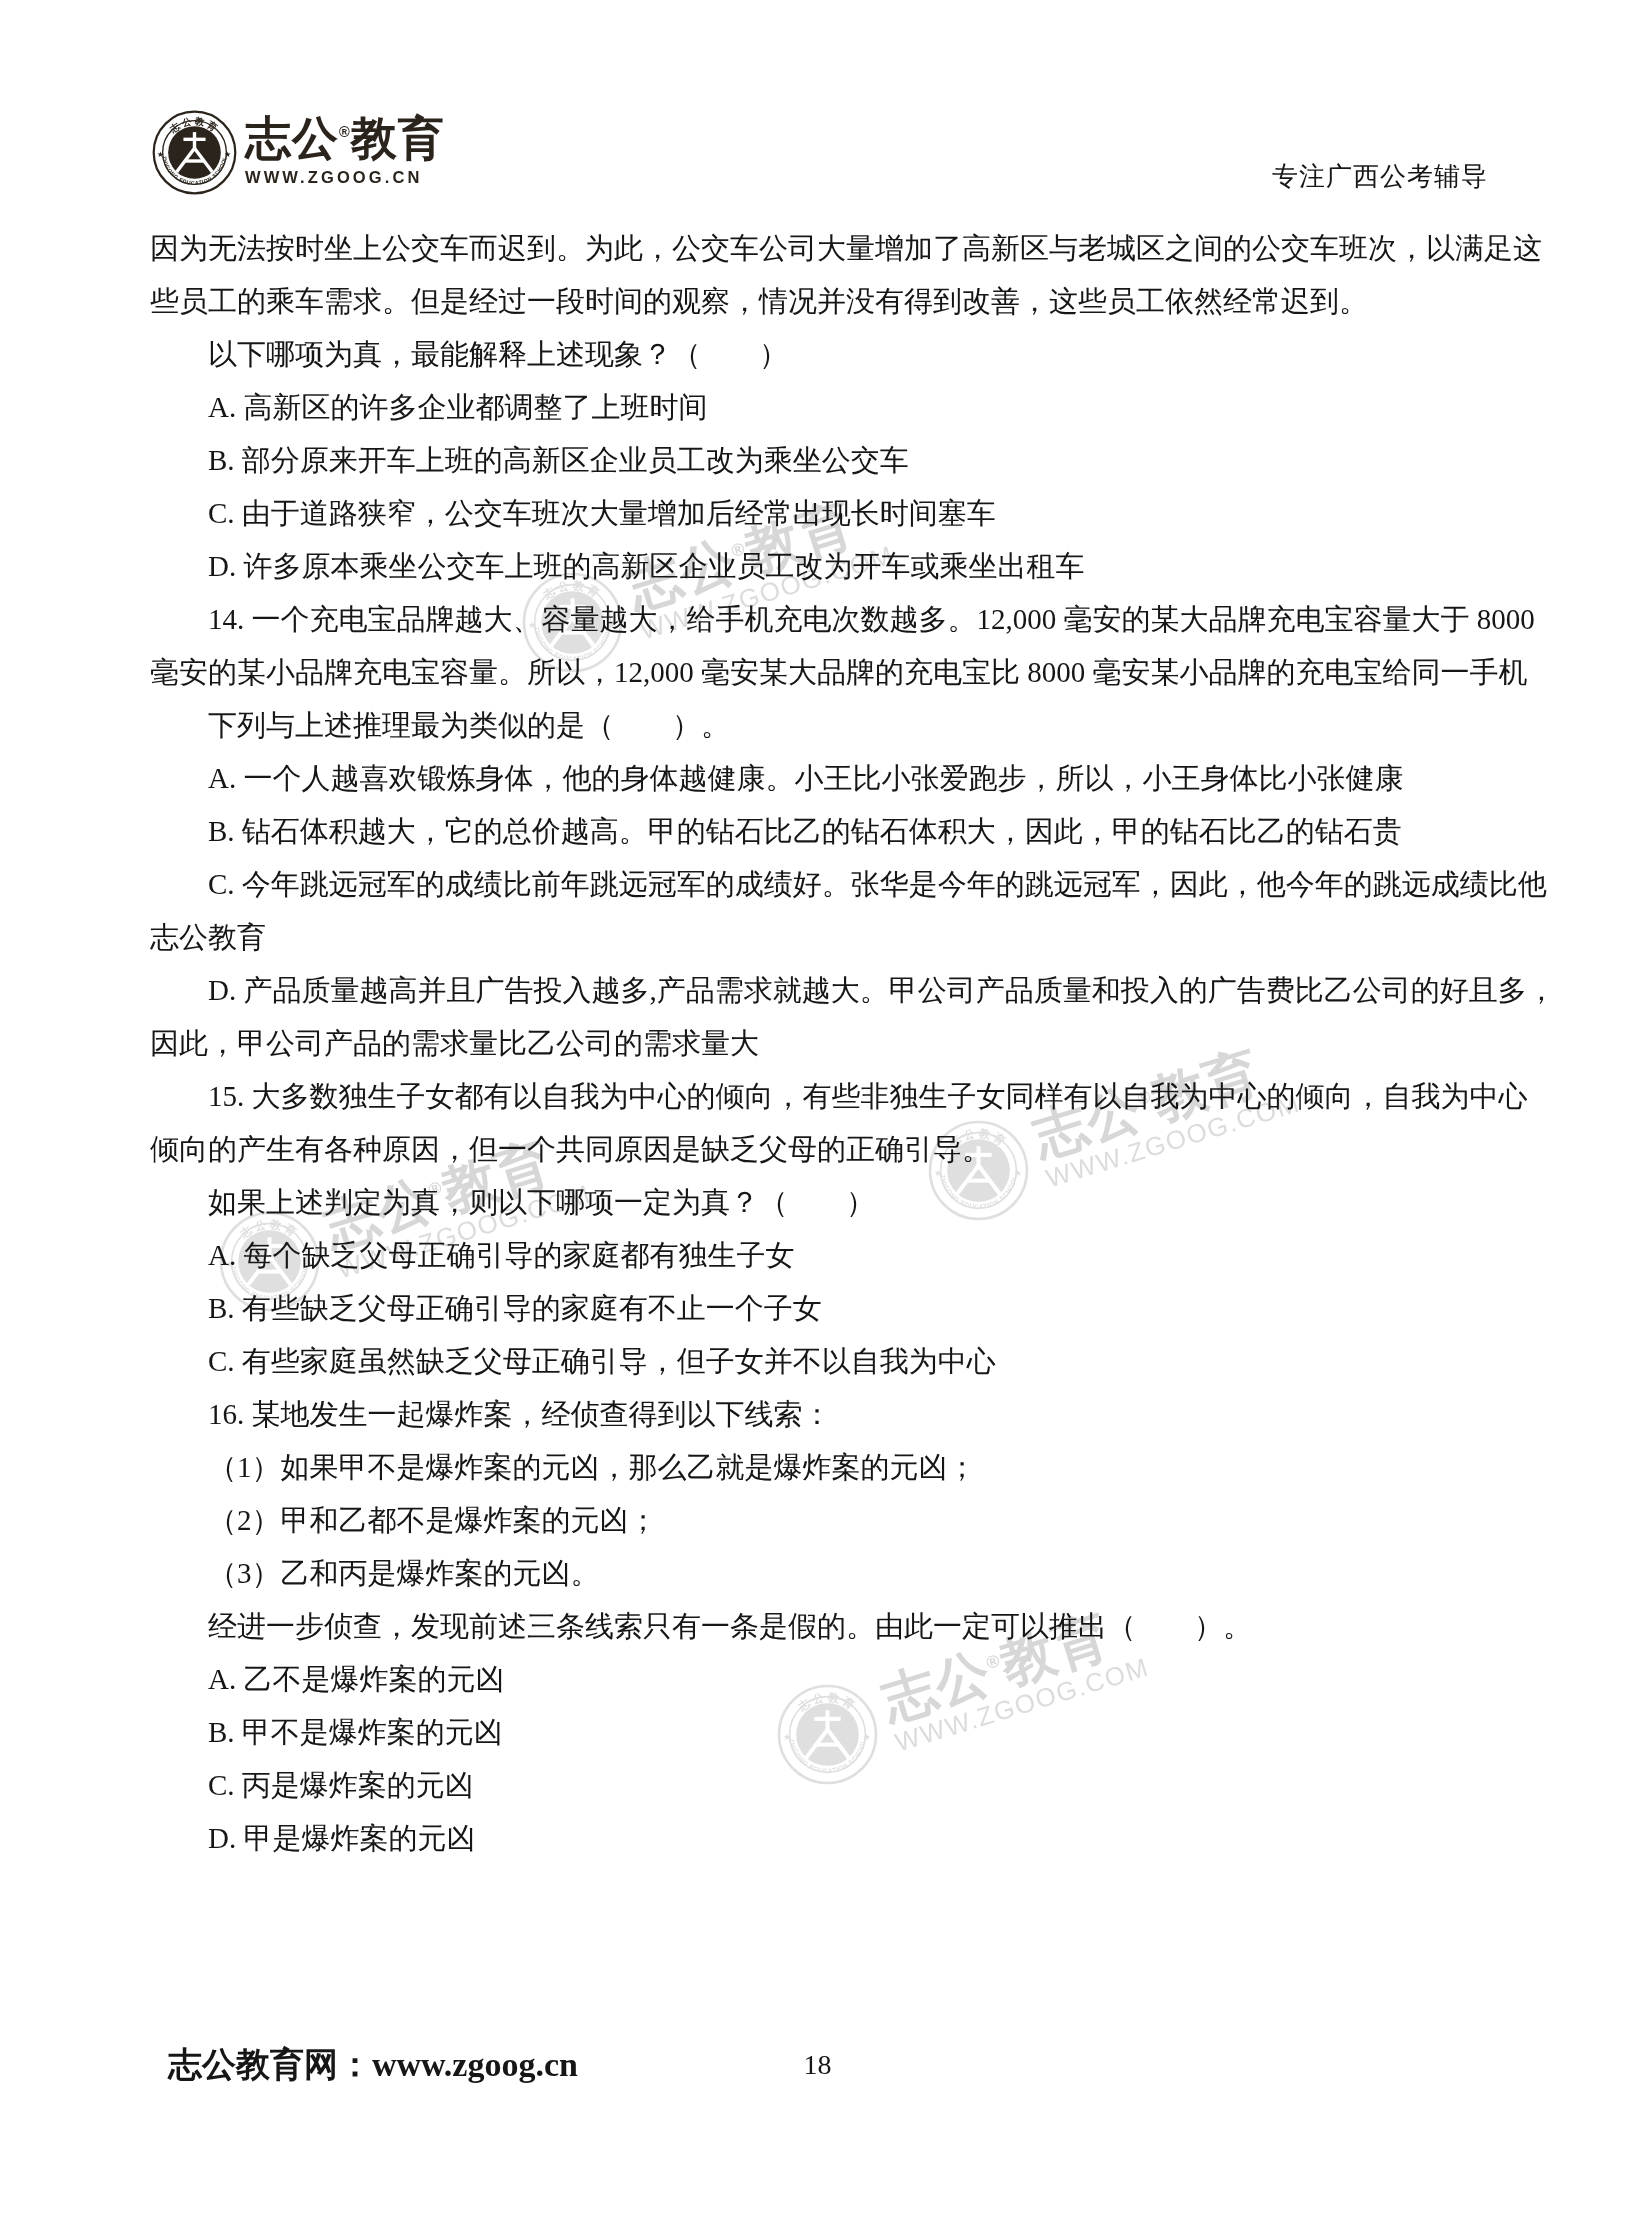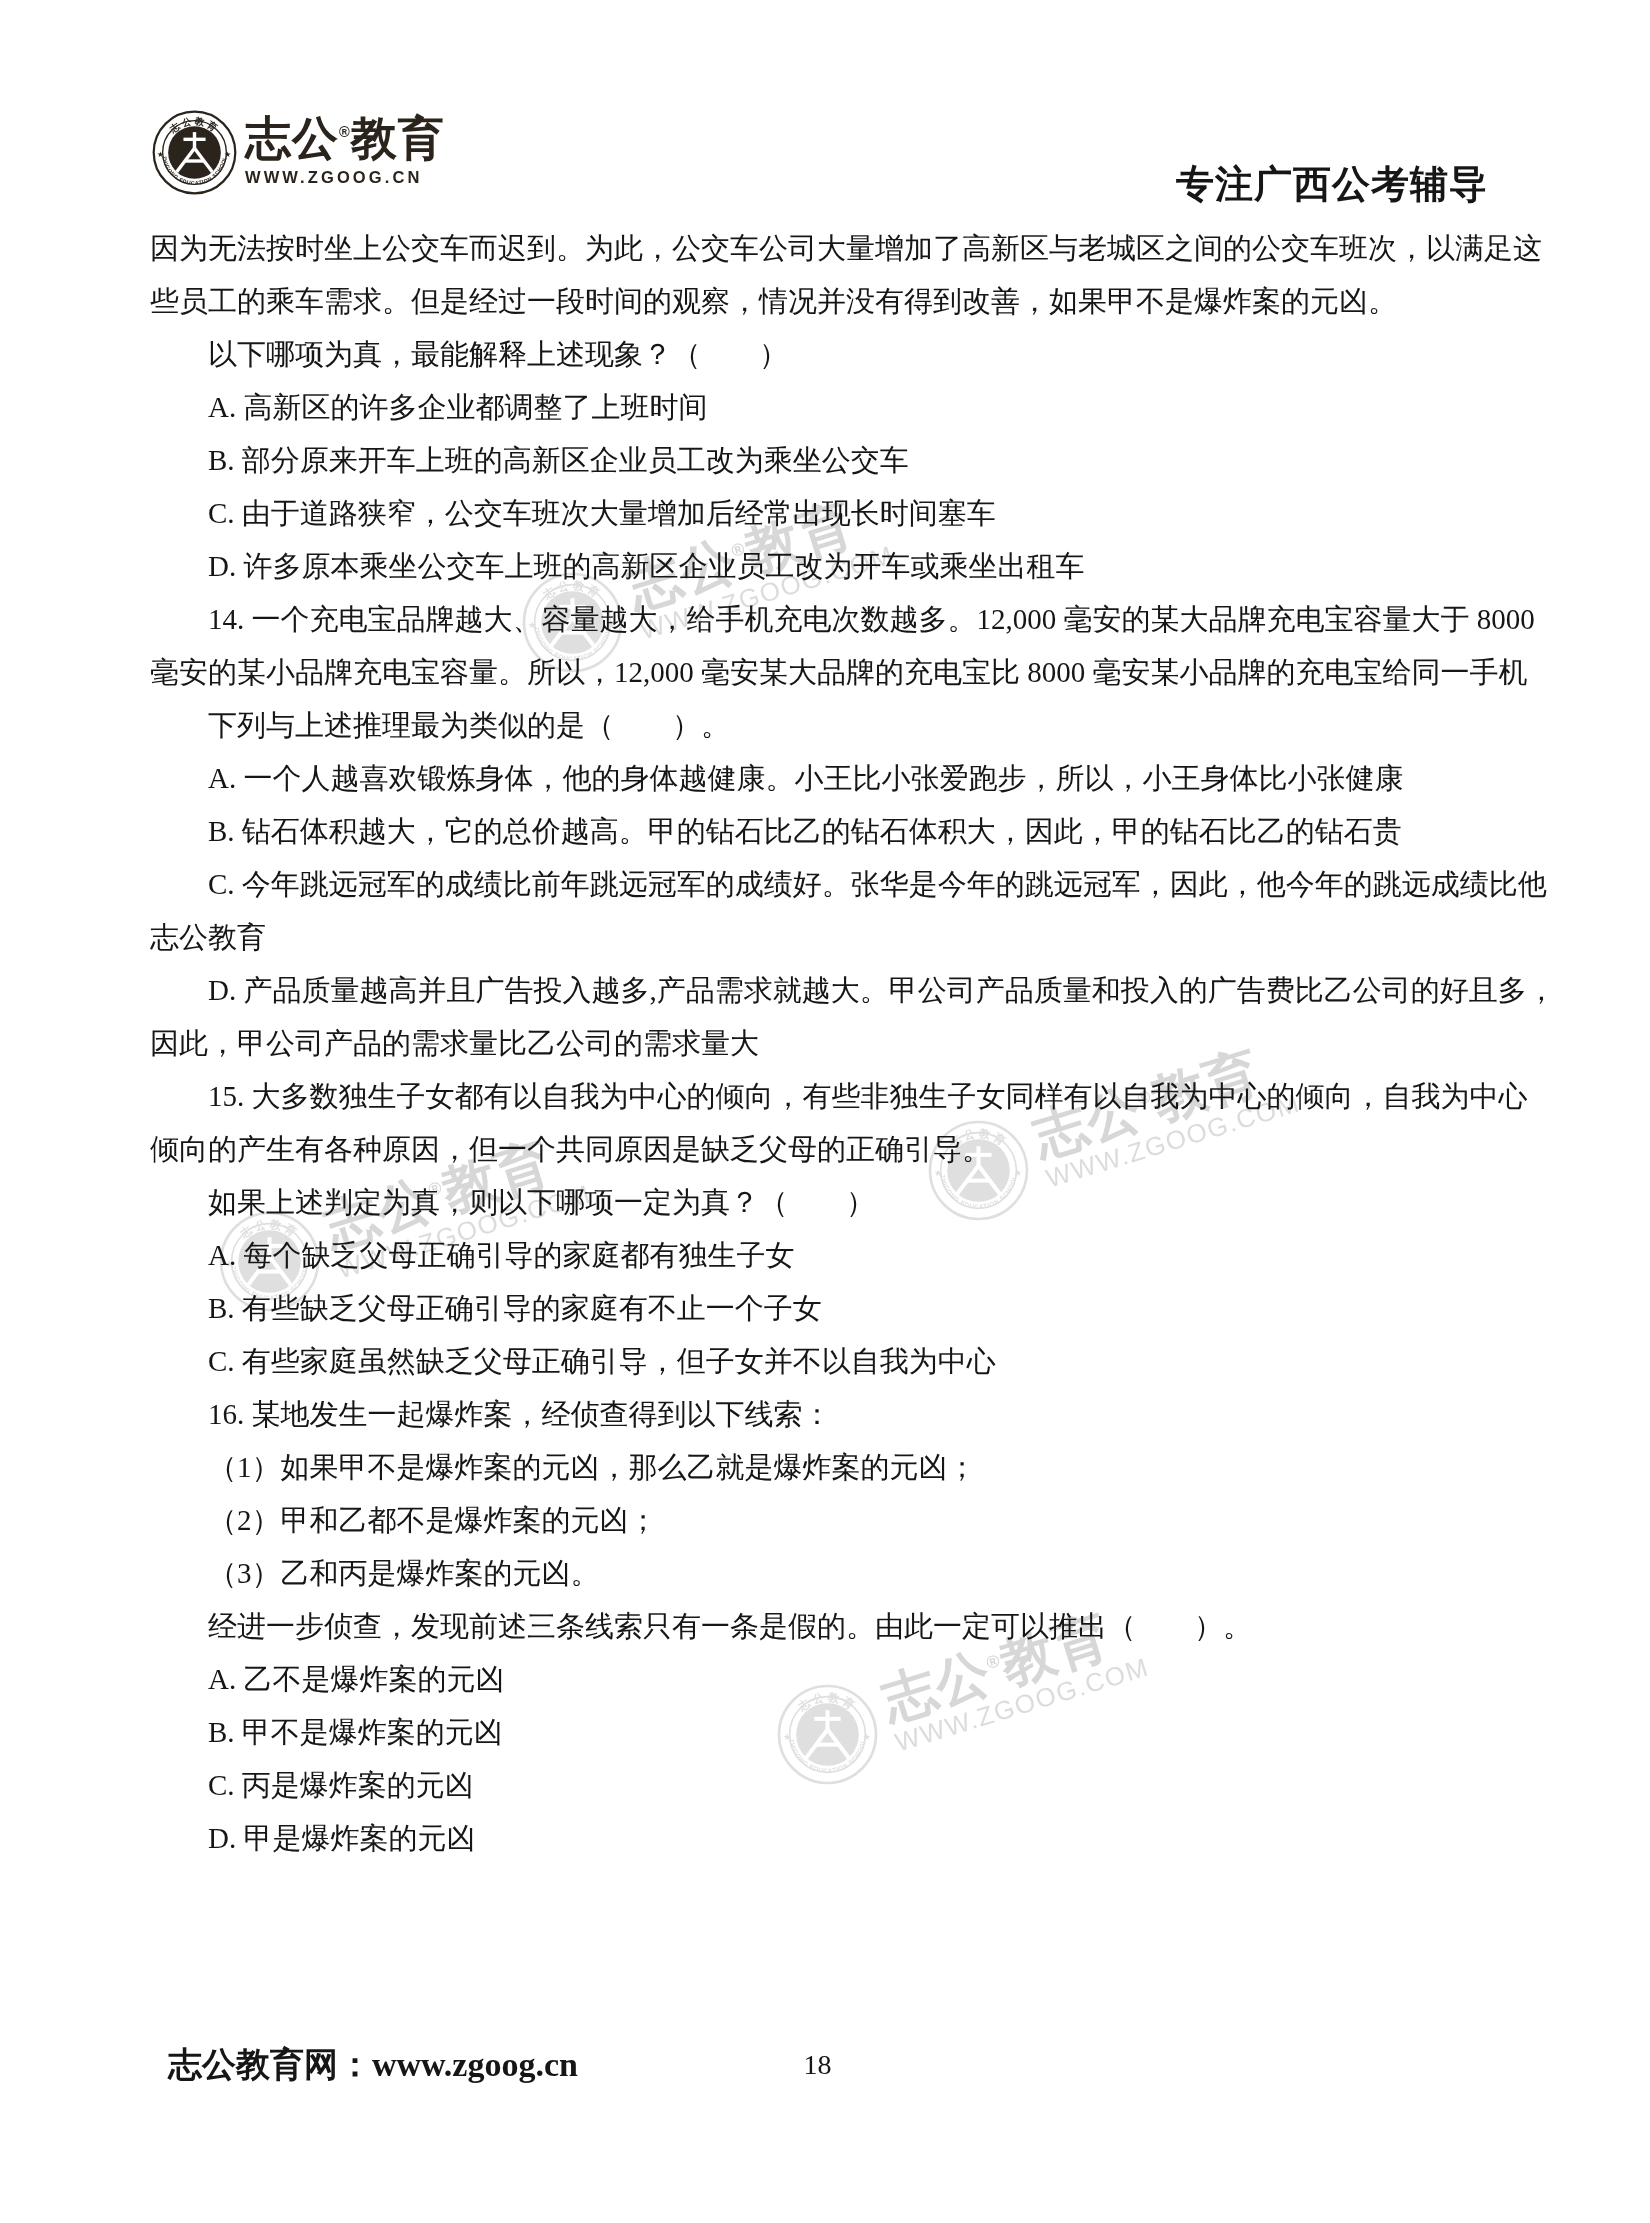--- a/index.html
+++ b/index.html
@@ -15,21 +15,21 @@
   .hdr-brand {
     font-family:"Liberation Sans","DejaVu Sans",sans-serif;
     font-weight:bold; font-size:46px; letter-spacing:1px; line-height:1.1; white-space:nowrap;
   }
   .hdr-brand sup { font-size:14.6px; vertical-align:17.5px; }
   .hdr-site {
     font-family:"Liberation Sans","DejaVu Sans",sans-serif;
     font-weight:bold; font-size:16.5px; letter-spacing:3.1px; margin-top:4.9px; white-space:nowrap;
   }
   .tagline {
-    position:absolute; right:163px; top:159px; font-size:38px; font-weight:bold;
+    position:absolute; right:163px; top:159px; font-size:26px; font-weight:normal;
     letter-spacing:1px; z-index:2; white-space:nowrap;
   }
   
   .bodytext { position:absolute; left:150px; top:222px; width:1407px; z-index:1; }
   .line { height:53px; line-height:53px; font-size:29px; white-space:nowrap; }
   .line.ind { padding-left:58px; }
   
   .wm { position:absolute; width:408px; height:184px; color:#dcdcdc; z-index:0; }
   .wm-seal { position:absolute; left:0; top:60px; width:101px; height:101px; color:#dfdfdf; }
   .wm-text { position:absolute; left:109px; top:19.4px; transform:rotate(-17deg); transform-origin:40% 60%; }
@@ -120,21 +120,21 @@
       <use href="#brand-seal"></use>
     </svg>
   <div class="hdr-text">
     <div class="hdr-brand"><span>志公</span><sup>®</sup><span>教育</span></div>
     <div class="hdr-site">WWW.ZGOOG.CN</div>
   </div>
   <div class="tagline">专注广西公考辅导</div>
 
   <div class="bodytext">
       <div class="line">因为无法按时坐上公交车而迟到。为此，公交车公司大量增加了高新区与老城区之间的公交车班次，以满足这</div>
-      <div class="line">些员工的乘车需求。但是经过一段时间的观察，情况并没有得到改善，如果甲不是爆炸案的元凶。</div>
+      <div class="line">些员工的乘车需求。但是经过一段时间的观察，情况并没有得到改善，这些员工依然经常迟到。</div>
       <div class="line ind">以下哪项为真，最能解释上述现象？（　　）</div>
       <div class="line ind">A. 高新区的许多企业都调整了上班时间</div>
       <div class="line ind">B. 部分原来开车上班的高新区企业员工改为乘坐公交车</div>
       <div class="line ind">C. 由于道路狭窄，公交车班次大量增加后经常出现长时间塞车</div>
       <div class="line ind">D. 许多原本乘坐公交车上班的高新区企业员工改为开车或乘坐出租车</div>
       <div class="line ind">14. 一个充电宝品牌越大、容量越大，给手机充电次数越多。12,000 毫安的某大品牌充电宝容量大于 8000</div>
       <div class="line">毫安的某小品牌充电宝容量。所以，12,000 毫安某大品牌的充电宝比 8000 毫安某小品牌的充电宝给同一手机</div>
       <div class="line ind">下列与上述推理最为类似的是（　　）。</div>
       <div class="line ind">A. 一个人越喜欢锻炼身体，他的身体越健康。小王比小张爱跑步，所以，小王身体比小张健康</div>
       <div class="line ind">B. 钻石体积越大，它的总价越高。甲的钻石比乙的钻石体积大，因此，甲的钻石比乙的钻石贵</div>

